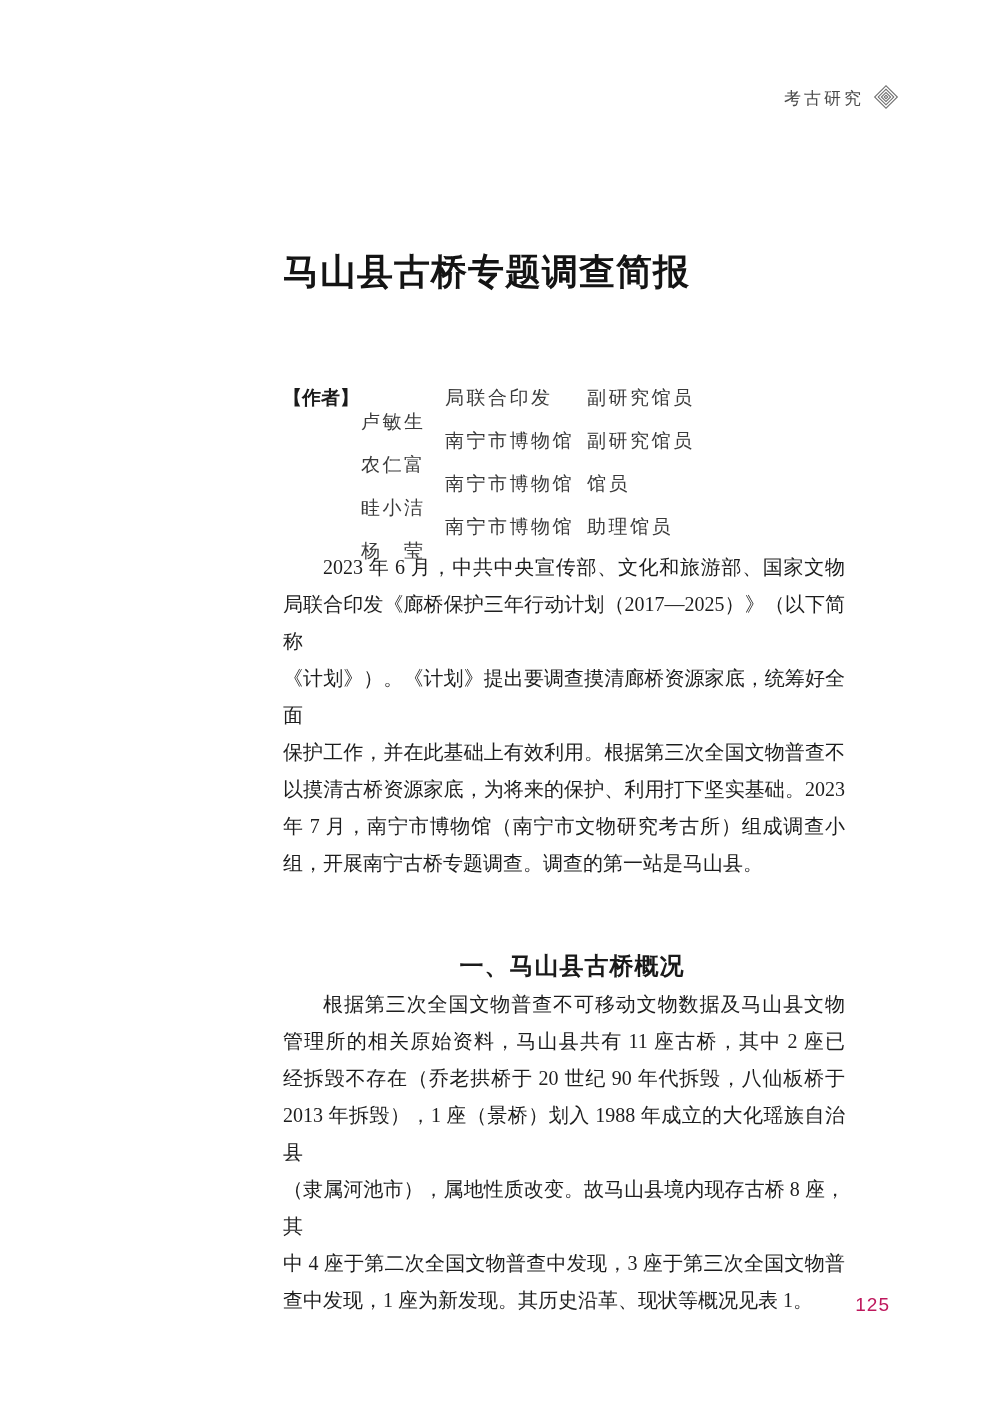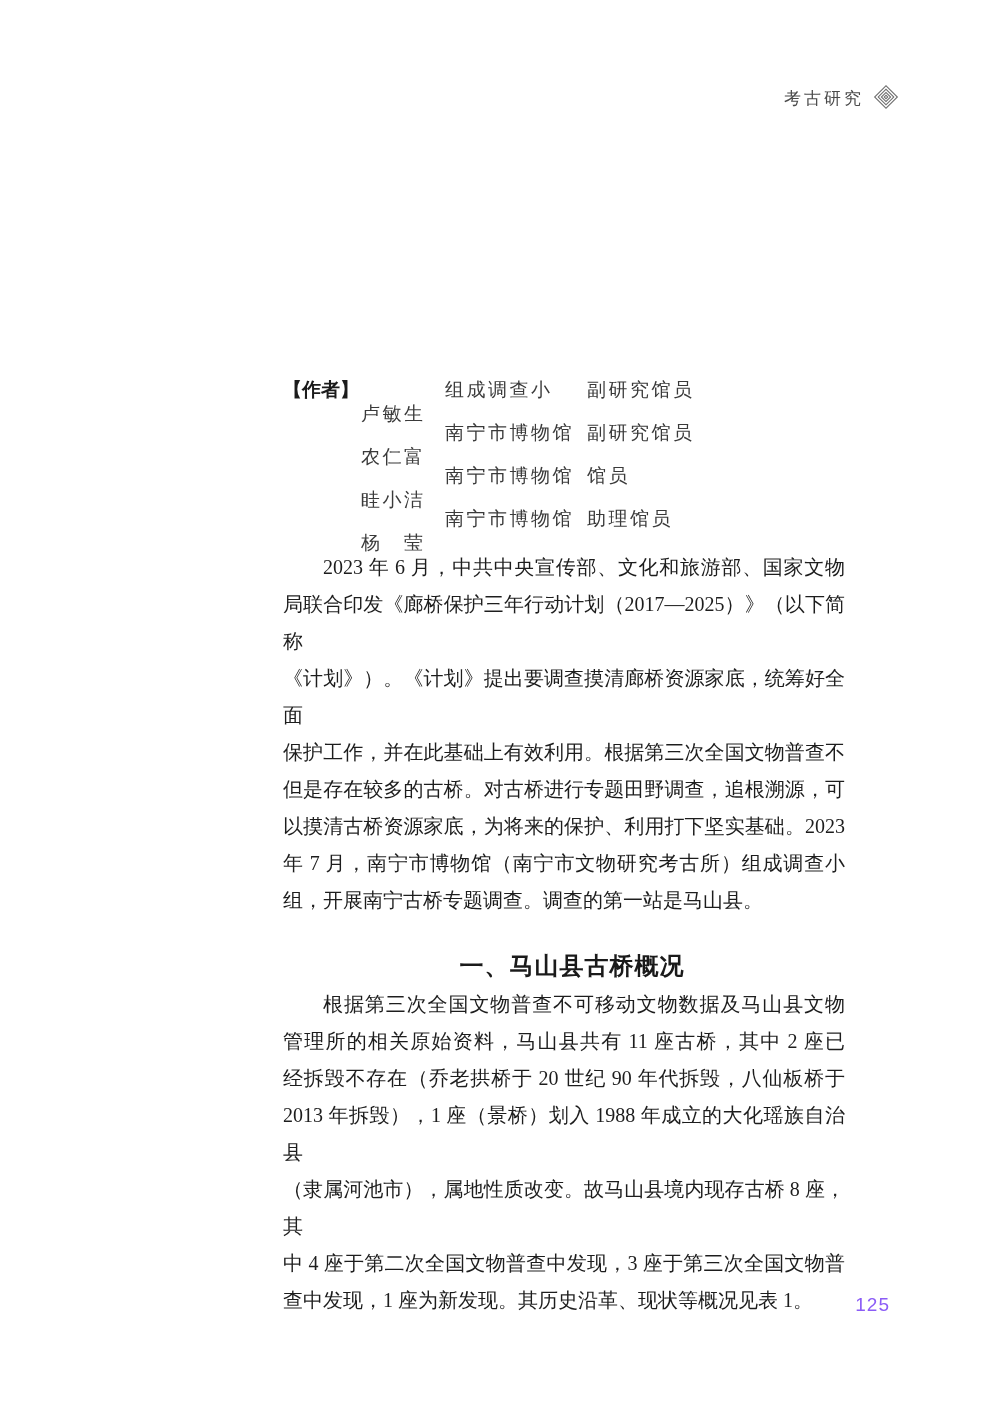--- a/index.html
+++ b/index.html
@@ -44,21 +44,21 @@
     font-weight: bold;
     letter-spacing: 1px;
     color: #141414;
     font-family: "Liberation Serif", "DejaVu Serif", serif;
     white-space: nowrap;
   }
 
   
   .authors {
     position: absolute;
-    top: 368px;
+    top: 376px;
     left: 283px;
   }
   .author-row {
     display: flex;
     align-items: center;
     height: 43px;
     font-size: 19px;
     letter-spacing: 2.5px;
     color: #3a3a3a;
     white-space: nowrap;
@@ -111,21 +111,21 @@
   }
 
   
   .page-number {
     position: absolute;
     top: 1294px;
     right: 110px;
     font-family: "Liberation Sans", "DejaVu Sans", sans-serif;
     font-size: 19px;
     letter-spacing: 1px;
-    color: #8b5cf6;
+    color: #be185d;
   }
 </style>
 </head>
 <body>
 
 <div class="page">
 
   <div class="running-head">
     <span class="rh-text">考古研究</span>
     <span>
@@ -133,26 +133,27 @@
         <g fill="none" stroke="#6e6e6e" stroke-width="1.1" transform="rotate(45 13 13)">
           <rect x="5" y="5" width="16" height="16"></rect>
           <rect x="7.5" y="7.5" width="11" height="11"></rect>
           <rect x="9.75" y="9.75" width="6.5" height="6.5"></rect>
           <rect x="11.75" y="11.75" width="2.5" height="2.5"></rect>
         </g>
       </svg>
     </span>
   </div>
 
+  <h1 class="article-title">马山县古桥专题调查简报</h1>
 
   <div class="authors">
     <div class="author-row">
       <span class="author-label">【作者】</span>
       <span class="author-name">卢敏生</span>
-      <span class="author-affil">组成调查小</span>
+      <span class="author-affil">局联合印发</span>
       <span class="author-jobtitle">副研究馆员</span>
     </div>
     <div class="author-row">
       <span class="author-label"></span>
       <span class="author-name">农仁富</span>
       <span class="author-affil">南宁市博物馆</span>
       <span class="author-jobtitle">副研究馆员</span>
     </div>
     <div class="author-row">
       <span class="author-label"></span>
@@ -166,21 +167,20 @@
       <span class="author-affil">南宁市博物馆</span>
       <span class="author-jobtitle">助理馆员</span>
     </div>
   </div>
 
   <div class="para para-intro">
     <div class="line line-first">2023 年 6 月，中共中央宣传部、文化和旅游部、国家文物</div>
     <div class="line">局联合印发《廊桥保护三年行动计划（2017—2025）》（以下简称</div>
     <div class="line">《计划》）。《计划》提出要调查摸清廊桥资源家底，统筹好全面</div>
     <div class="line">保护工作，并在此基础上有效利用。根据第三次全国文物普查不</div>
-    <div class="line">但是存在较多的古桥。对古桥进行专题田野调查，追根溯源，可</div>
     <div class="line">以摸清古桥资源家底，为将来的保护、利用打下坚实基础。2023</div>
     <div class="line">年 7 月，南宁市博物馆（南宁市文物研究考古所）组成调查小</div>
     <div class="line line-end">组，开展南宁古桥专题调查。调查的第一站是马山县。</div>
   </div>
 
   <h2 class="section-heading">一、马山县古桥概况</h2>
 
   <div class="para para-overview">
     <div class="line line-first">根据第三次全国文物普查不可移动文物数据及马山县文物</div>
     <div class="line">管理所的相关原始资料，马山县共有 11 座古桥，其中 2 座已</div>

